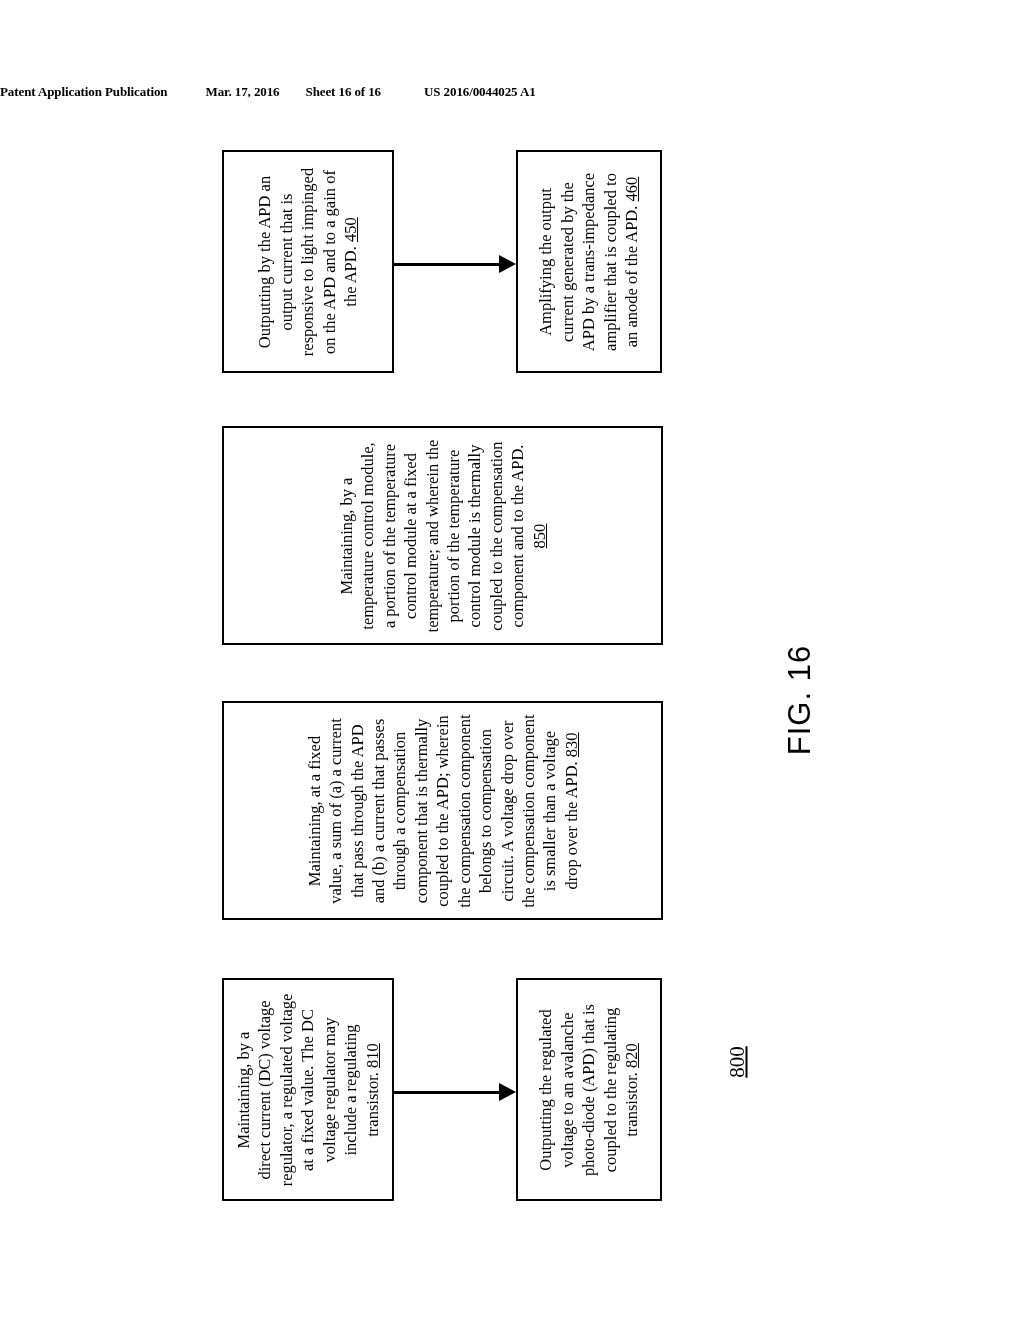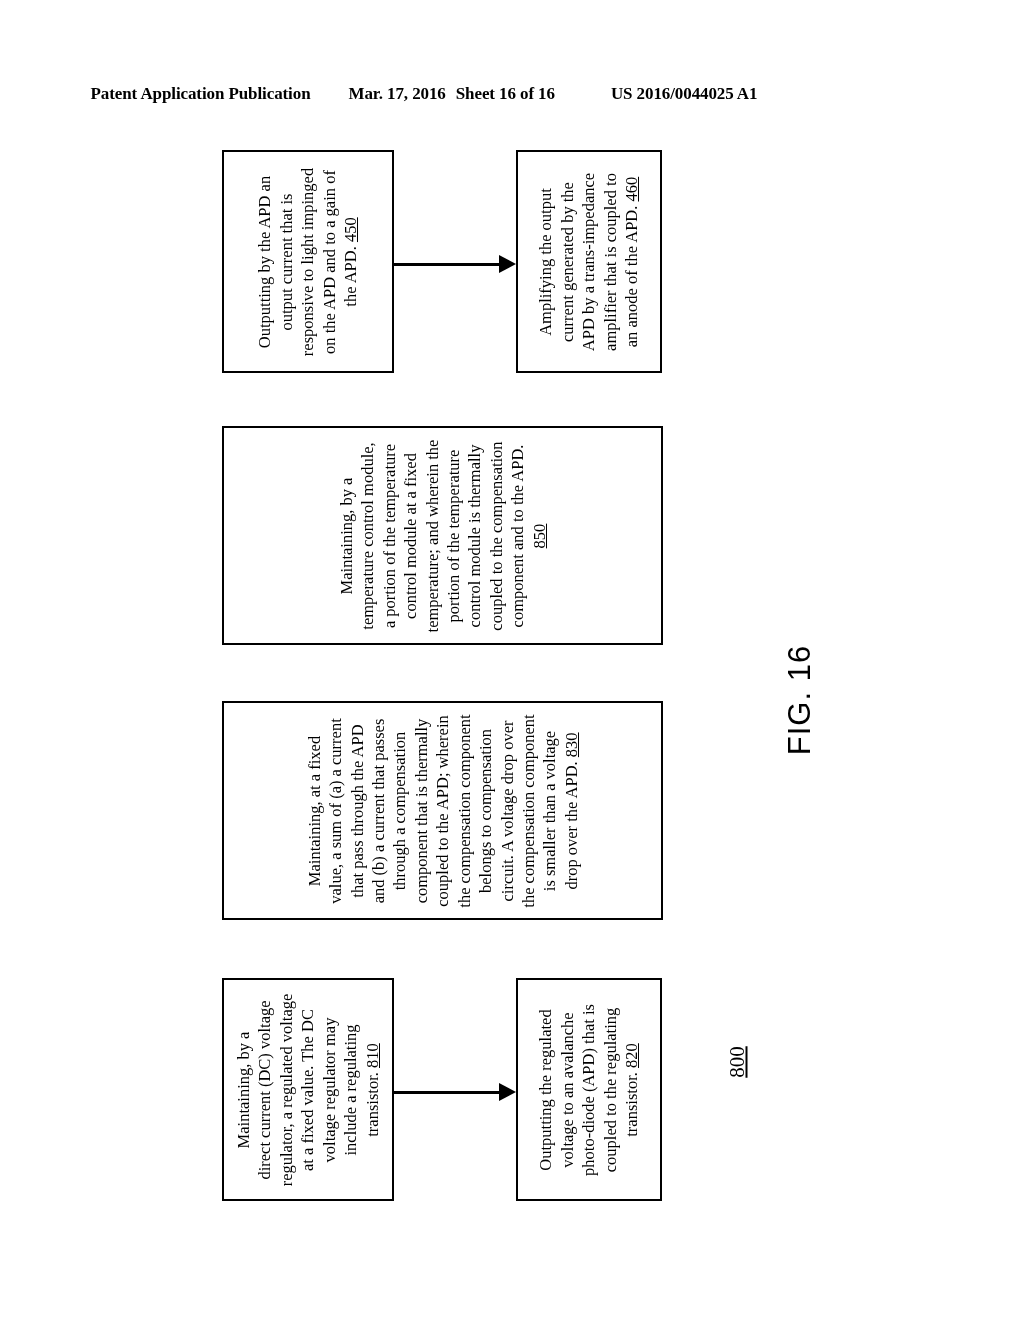--- a/index.html
+++ b/index.html
@@ -17,31 +17,30 @@
     overflow: hidden;
   }
 
   
   #pub-header {
     position: absolute;
     left: 0;
     top: 84px;
     width: 848px;
     display: flex;
-    justify-content: center;
     align-items: baseline;
     font-family: "Liberation Serif", serif;
     font-weight: bold;
-    font-size: 17px;
+    font-size: 13px;
     letter-spacing: -0.1px;
     white-space: nowrap;
   }
   #pub-header .seg-title { margin-right: 38px; }
-  #pub-header .seg-date  { margin-right: 10px; }
-  #pub-header .seg-sheet { margin-right: 56px; }
+  #pub-header .seg-date  { margin-right: 26px; }
+  #pub-header .seg-sheet { margin-right: 43px; }
   #pub-header .seg-pubno { }
 
   
   .fc-box {
     position: absolute;
     border: 2px solid #000000;
     background: #ffffff;
     overflow: hidden;
   }
   

